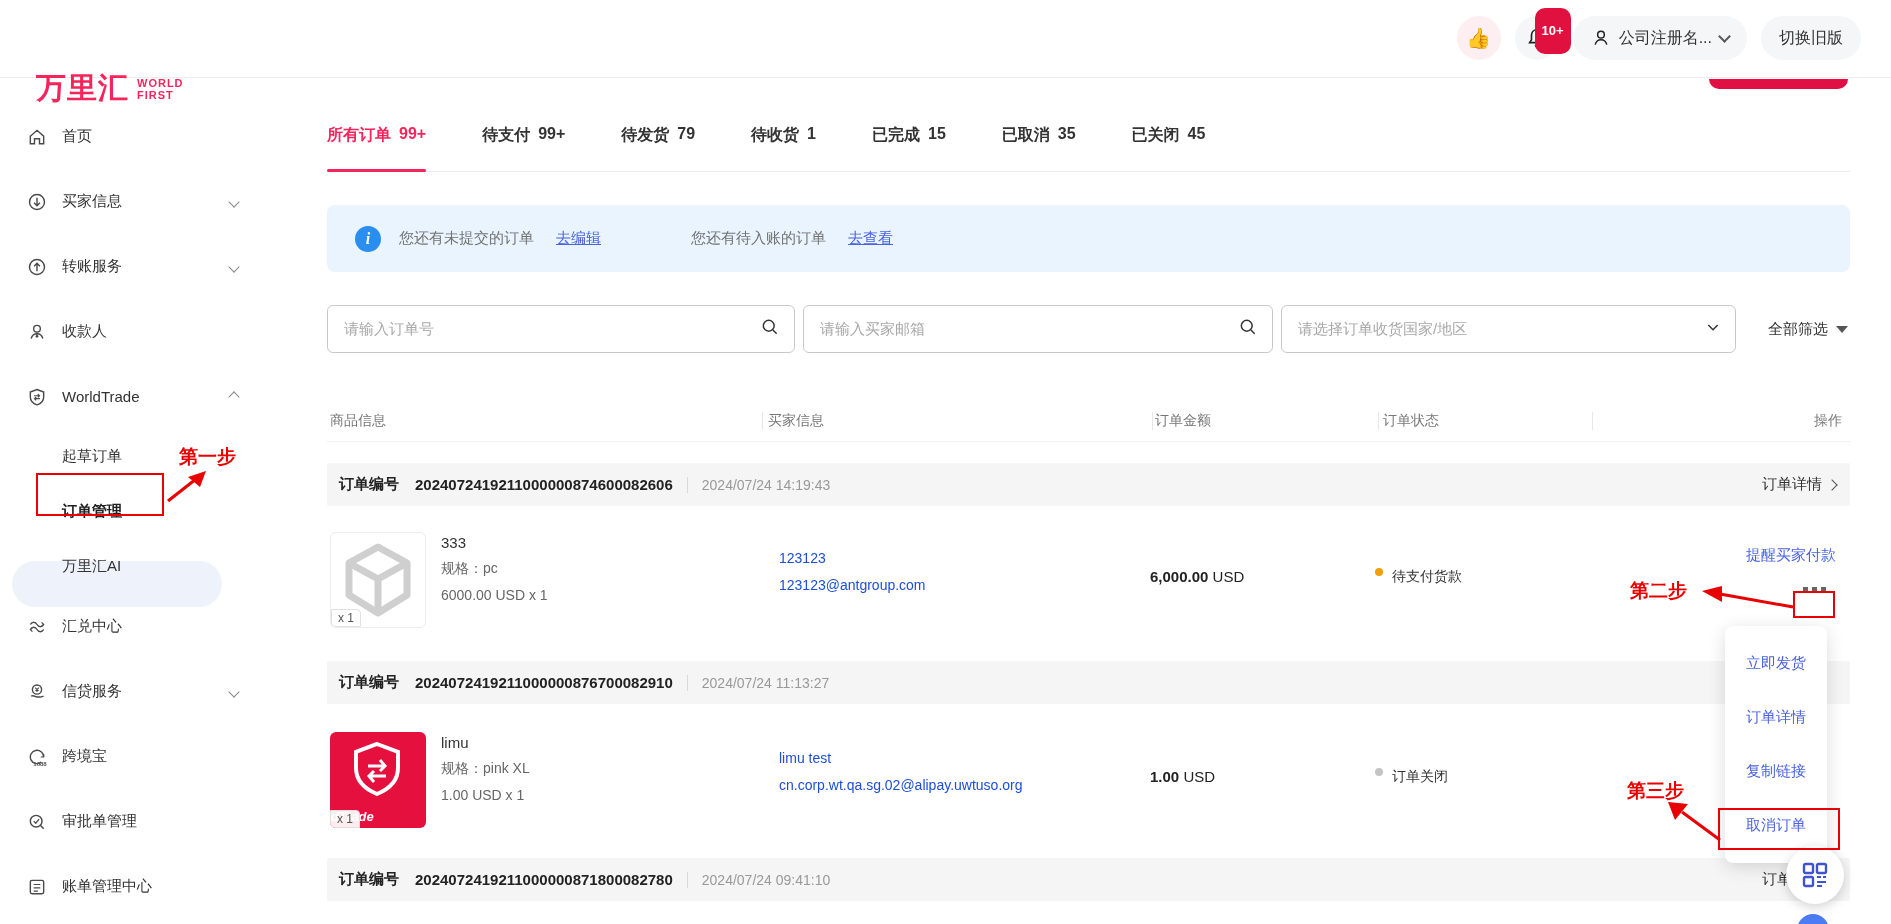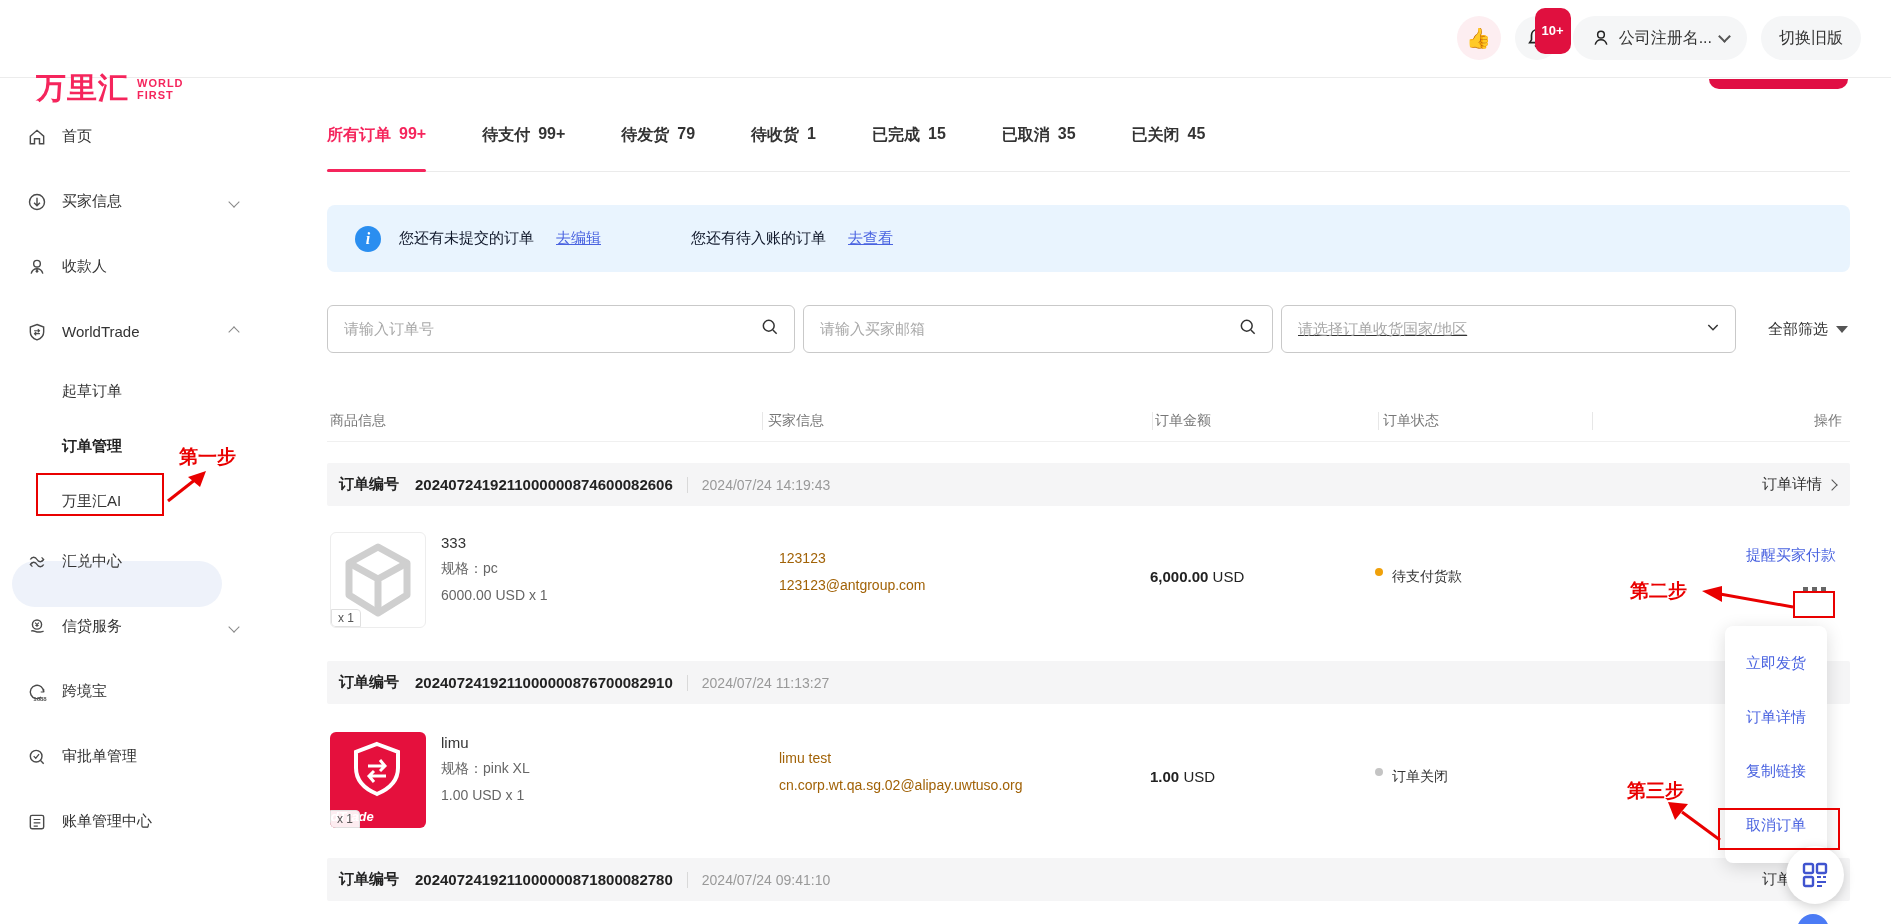--- a/index.html
+++ b/index.html
@@ -66,33 +66,33 @@
   
   .banner {
     position:absolute; left:0; top:127px; width:1523px; height:67px;
     background:#e9f4fe; border-radius:8px; display:flex; align-items:center; padding:0 28px; gap:12px;
   }
   .info-icon {
     width:26px; height:26px; border-radius:50%; background:#2a8ef0; color:#fff;
     font-size:16px; font-weight:bold; display:flex; align-items:center; justify-content:center;
     font-family:"Liberation Serif", serif; font-style:italic;
   }
-  .banner-msg { font-size:15px; color:#0f172a; margin-left:6px; }
+  .banner-msg { font-size:15px; color:#737373; margin-left:6px; }
   .banner-link { font-size:15px; color:#4a63e0; text-decoration:underline; margin-left:10px; cursor:pointer; }
   .banner-gap { width:60px; }
   
   .filters { position:absolute; left:0; top:227px; width:1523px; height:48px; display:flex; gap:8px; }
   .f-input {
     height:48px; border:1px solid #c9c9c9; border-radius:6px; background:#fff;
     display:flex; align-items:center; padding:0 16px; position:relative;
   }
   .f-input .ph { font-size:15px; color:#a8a8a8; }
   .w1 { width:468px; margin-right:0; }
   .w2 { width:470px; }
-  .w3 { width:455px;text-decoration:underline; }
+  .w3 { width:455px; }
   .f-icon-right { position:absolute; right:14px; }
   .all-filter { display:flex; align-items:center; gap:8px; margin-left:24px; font-size:15px; color:#333; cursor:pointer; }
   .tri-down { width:0; height:0; border-left:6px solid transparent; border-right:6px solid transparent; border-top:7px solid #555; }
   
   .thead { position:absolute; left:0; top:322px; width:1523px; height:42px; border-bottom:1px solid #f0f0f0; }
   .th { position:absolute; top:12px; font-size:14px; color:#777; }
   .th-divider { position:absolute; top:12px; width:1px; height:18px; background:#e7e7e7; }
   
   .ohead {
     position:absolute; left:0; width:1523px; height:43px; background:#f5f5f6;
@@ -112,21 +112,21 @@
   .pimg.red { background:#e5103d; border:none; }
   .qty-badge {
     position:absolute; left:0; bottom:0; background:rgba(255,255,255,.92); border:1px solid #e0e0e0;
     font-size:12px; color:#555; padding:1px 6px; border-radius:0 4px 0 4px; z-index:2;
   }
   .wt-text { position:absolute; bottom:4px; left:-8px; color:#fff; font-size:13px; font-weight:bold; font-style:italic; white-space:nowrap; }
   .pinfo { position:absolute; left:114px; top:28px; display:flex; flex-direction:column; gap:9px; }
   .pname { font-size:15px; color:#333; }
   .pspec, .pprice { font-size:14px; color:#666; }
   .buyer { position:absolute; left:452px; top:44px; display:flex; flex-direction:column; gap:11px; }
-  .buyer div { font-size:14px; color:#a16207; }
+  .buyer div { font-size:14px; color:#1d4ed8; }
   .amount { position:absolute; left:823px; top:62px; font-size:15px; color:#222; }
   .amount b { font-weight:bold; }
   .status { position:absolute; left:1048px; top:62px; display:flex; gap:9px; font-size:14px; color:#333; }
   .dot { width:8px; height:8px; border-radius:50%; }
   .dot.orange { background:#f0a10a; }
   .dot.grey { background:#c4c4c4; }
   .act-link { position:absolute; right:14px; top:40px; font-size:15px; color:#4a63e0; cursor:pointer; }
   .more-btn { position:absolute; right:24px; top:81px; display:flex; gap:4px; cursor:pointer; }
   .more-btn i { width:5px; height:5px; background:#666; display:block; }
   
@@ -204,20 +204,30 @@
       <span class="side-icon">
         <svg width="20" height="20" viewBox="0 0 24 24" fill="none" stroke="#4a4a4a" stroke-width="1.7">
             <circle cx="12" cy="12" r="9"></circle>
             <path d="M12 7 v9 M8.5 13 L12 16.5 L15.5 13"></path>
           </svg>
       </span>
       <span class="side-label">买家信息</span>
       <span class="side-chev down"></span>
     </div>
 
+    <div class="side-item">
+      <span class="side-icon">
+        <svg width="20" height="20" viewBox="0 0 24 24" fill="none" stroke="#4a4a4a" stroke-width="1.7">
+            <circle cx="12" cy="12" r="9"></circle>
+            <path d="M12 17 v-9 M8.5 11 L12 7.5 L15.5 11"></path>
+          </svg>
+      </span>
+      <span class="side-label">转账服务</span>
+      <span class="side-chev down"></span>
+    </div>
 
     <div class="side-item">
       <span class="side-icon">
         <svg width="20" height="20" viewBox="0 0 24 24" fill="none" stroke="#4a4a4a" stroke-width="1.7">
             <circle cx="12" cy="8" r="4"></circle>
             <path d="M5 20 c1-4 4-6 7-6 s6 2 7 6"></path>
             <path d="M12 13 v5 M10.5 16.5 L12 18 L13.5 16.5"></path>
           </svg>
       </span>
       <span class="side-label">收款人</span>

